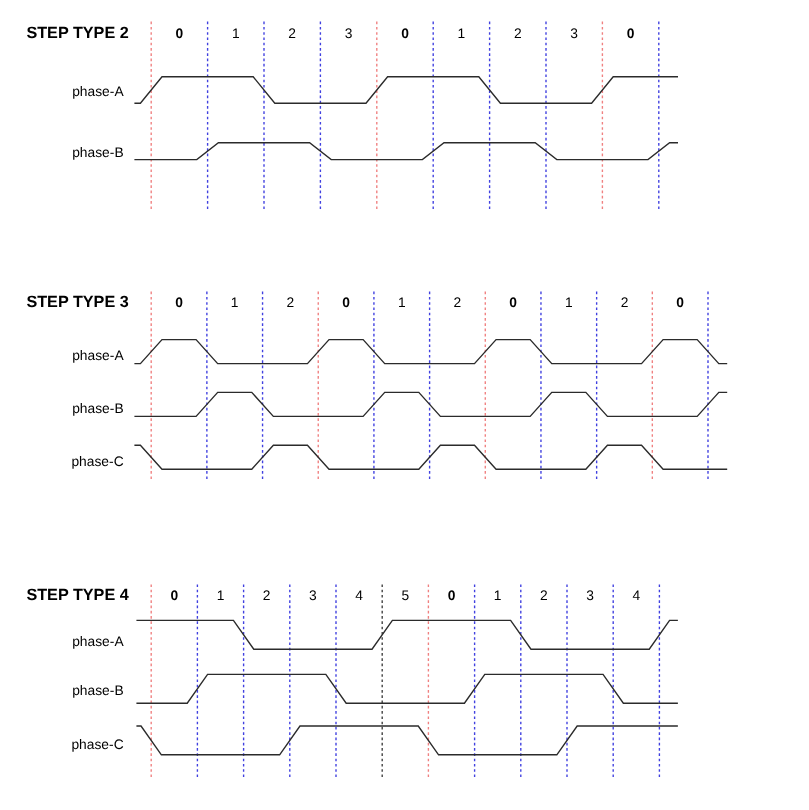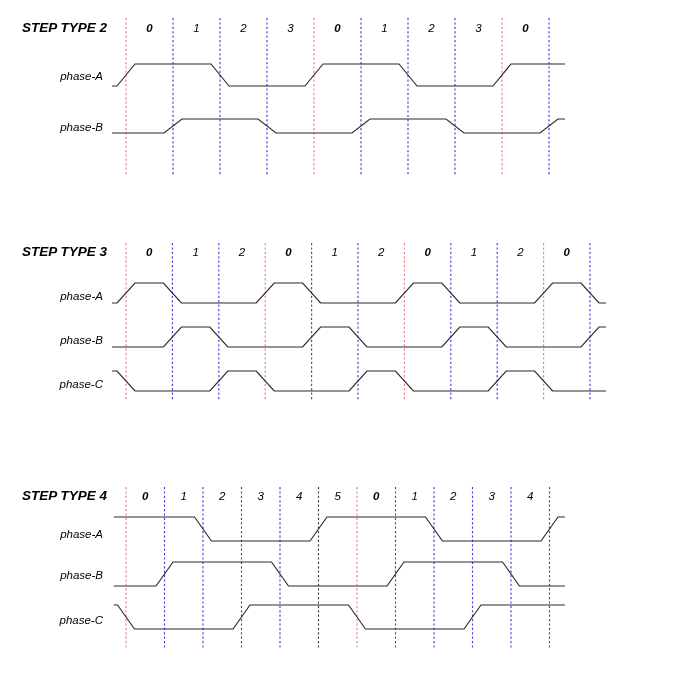--- a/index.html
+++ b/index.html
@@ -3,21 +3,21 @@
 <meta charset="utf-8">
 <style>
   html,body{margin:0;padding:0;}
   body{
     width:674px;height:675px;
     background:#ffffff;
     font-family:"Liberation Sans", sans-serif;
     overflow:hidden;
     position:relative;
   }
-  .diagram{position:absolute;left:0;top:0;width:674px;height:675px;font-style:italic;}
+  .diagram{position:absolute;left:0;top:0;width:674px;height:675px;}
   svg{display:block;}
   text{font-family:"Liberation Sans", sans-serif;}
   .section-title{font-size:13.5px;font-weight:bold;fill:#000000;}
   .phase-label{font-size:11.5px;fill:#000000;}
   .step-label{font-size:11.5px;fill:#000000;}
   .step-label.zero{font-weight:bold;}
   .wave{fill:none;stroke:#2b2b2b;stroke-width:1.15;stroke-linejoin:miter;stroke-linecap:butt;}
   .grid-red{stroke:#f08080;stroke-width:1.15;stroke-dasharray:2.2 2.2;}
   .grid-blue{stroke:#4040e0;stroke-width:1.15;stroke-dasharray:2.2 2.2;}
   .grid-black{stroke:#404040;stroke-width:1.15;stroke-dasharray:2.2 2.2;}

